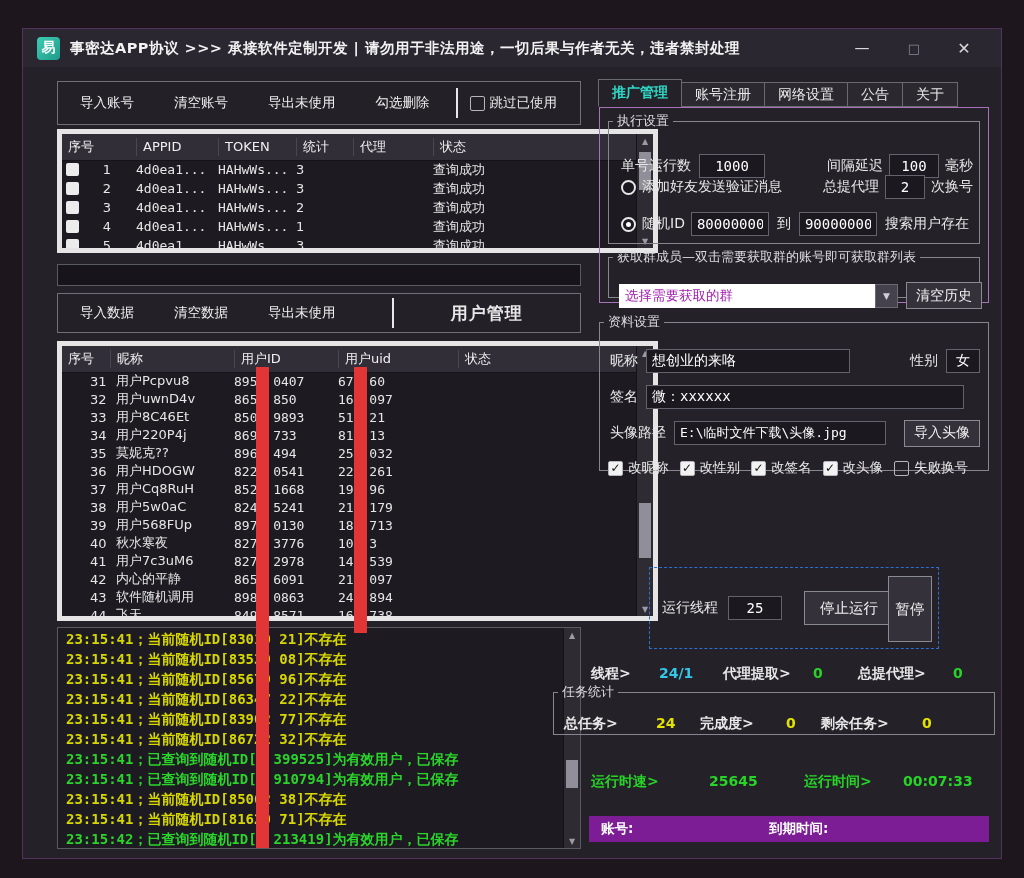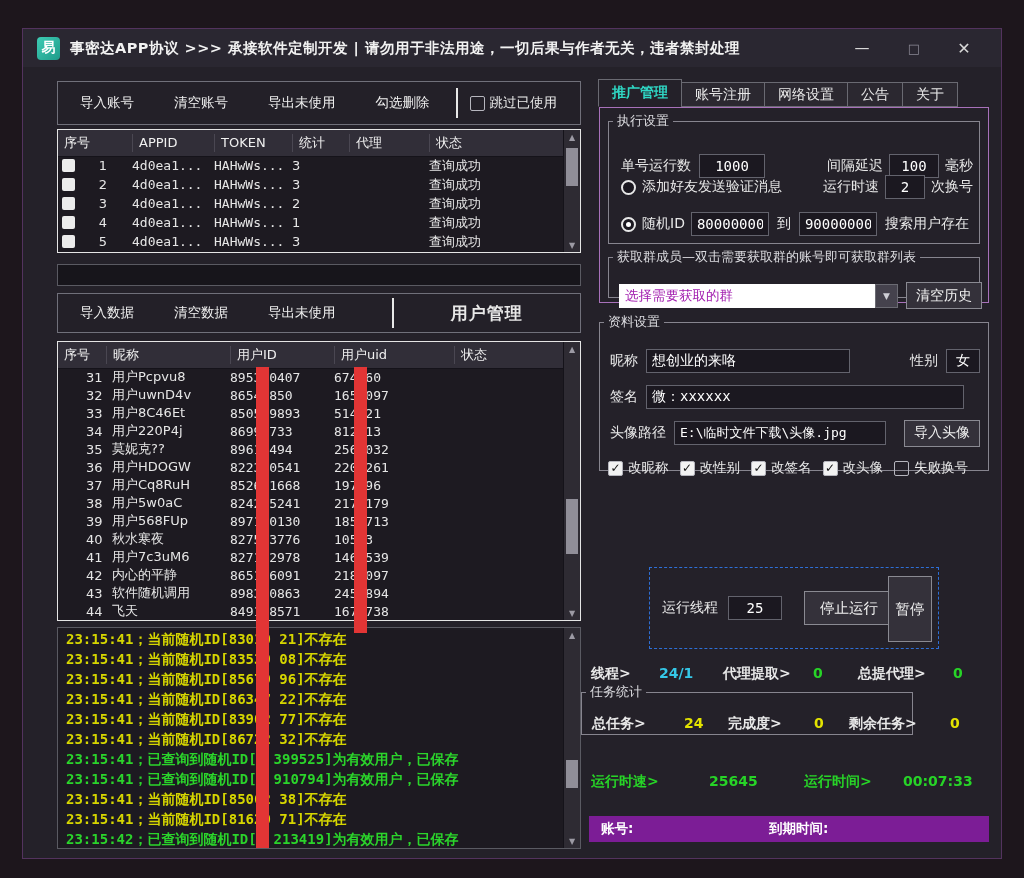--- a/index.html
+++ b/index.html
@@ -21,21 +21,21 @@
   .tbtn{font-size:13.5px;color:#f0f0f0;margin-left:40px;white-space:nowrap;cursor:default;}
   .tbtn:first-child{margin-left:22px;}
   .tdivider{width:2px;height:30px;background:#e8e8e8;margin-left:26px;flex:0 0 auto;}
   .cbwrap{display:flex;align-items:center;margin-left:12px;}
   .cb{width:15px;height:15px;border:1px solid #b6b6be;background:transparent;box-sizing:border-box;
       display:inline-flex;align-items:center;justify-content:center;font-size:12px;color:#111;border-radius:2px;flex:0 0 auto;}
   .cb.checked{background:#f2f2f2;font-weight:bold;}
   .cblabel{font-size:13.5px;margin-left:5px;white-space:nowrap;}
   .mgr{flex:1;text-align:center;font-size:17px;font-weight:bold;letter-spacing:1px;}
   
-  .table{position:absolute;left:34px;width:524px;background:#1d1a21;border:1px solid #e5e5e5;box-sizing:border-box;}
+  .table{position:absolute;left:34px;width:601px;background:#1d1a21;border:5px solid #e5e5e5;box-sizing:border-box;}
   .t1{top:100px;height:124px;} .t2{top:312px;height:280px;}
   .thead{display:grid;height:26px;background:#312e38;align-items:center;padding-right:17px;border-bottom:1px solid #15131a;}
   .t1 .thead{grid-template-columns:74px 82px 78px 57px 80px 1fr;}
   .t2 .thead{grid-template-columns:48px 124px 104px 120px 1fr;}
   .hc{font-size:13px;color:#f0f0f0;padding-left:6px;border-left:1px solid #4a4752;height:18px;line-height:18px;}
   .hc:first-child{border-left:none;}
   .tbody{position:absolute;top:26px;left:0;right:17px;bottom:0;overflow:hidden;}
   .trow{display:grid;align-items:center;font-size:13px;color:#e6e6e6;}
   .t1 .trow{grid-template-columns:74px 82px 78px 57px 80px 1fr;height:19px;}
   .t2 .trow{grid-template-columns:48px 124px 104px 120px 1fr;height:18px;}
@@ -99,21 +99,21 @@
   .runbox{position:absolute;left:626px;top:538px;width:290px;height:82px;border:1px dashed #2e6fd6;box-sizing:border-box;
           display:flex;align-items:center;padding-left:12px;}
   .inp.threads{width:54px;margin-left:10px;}
   .btn.stop{width:90px;height:34px;margin-left:22px;font-size:14.5px;}
   .btn.pause{position:absolute;right:6px;top:8px;width:44px;height:66px;font-size:14.5px;}
   .statsrow,.speedrow{position:absolute;left:558px;width:410px;height:20px;font-size:14px;font-weight:bold;}
   .statsrow{top:636px;} .speedrow{top:744px;}
   .statsrow span,.speedrow span,.taskrow span{position:absolute;white-space:nowrap;}
   .st1{left:10px;} .st2{left:78px;color:var(--cyan,#35c8e8);} .st3{left:142px;} .st4{left:232px;color:var(--green,#27d427);}
   .st5{left:277px;} .st6{left:372px;color:var(--green,#27d427);}
-  .fs.tasks{left:558px;top:654px;width:332px;height:52px;}
+  .fs.tasks{left:530px;top:654px;width:442px;height:52px;}
   .taskrow{position:absolute;left:0;right:0;top:14px;font-size:14px;font-weight:bold;}
   .ts1{left:10px;} .ts2{left:102px;color:var(--yellow,#e3e300);} .ts3{left:146px;} .ts4{left:232px;color:var(--yellow,#e3e300);}
   .ts5{left:267px;} .ts6{left:368px;color:var(--yellow,#e3e300);}
   .speedrow span{color:var(--green,#27d427);}
   .sp1{left:10px;} .sp2{left:128px;} .sp3{left:223px;} .sp4{left:322px;}
   .licbar{position:absolute;left:566px;top:787px;width:400px;height:26px;background:var(--purple,#7c1d96);
           display:flex;align-items:center;font-size:13.5px;font-weight:bold;color:#fff;}
   .lic1{margin-left:12px;} .lic2{position:absolute;left:180px;}
   .redact{position:absolute;width:13px;background:var(--red,#e23535);z-index:40;}
   .r1{left:256px;top:367px;height:481px;}
@@ -387,21 +387,21 @@
           <span class="right-group">
             <span class="lbl">间隔延迟</span>
             <input class="inp num w40" style="width: 50px;" value="100">
             <span class="lbl">毫秒</span>
           </span>
         </div>
         <div class="erow e2">
           <span class="radio" id="radioFriend"></span>
           <span class="lbl">添加好友发送验证消息</span>
           <span class="right-group">
-            <span class="lbl">运行时速</span>
+            <span class="lbl">总提代理</span>
             <input class="inp num w40" value="2" style="">
             <span class="lbl">次换号</span>
           </span>
         </div>
         <div class="erow e3">
           <span class="radio sel" id="radioRandom"></span>
           <span class="lbl">随机ID</span>
           <input class="inp num w78" value="80000000" style="">
           <span class="lbl" style="margin:0 8px">到</span>
           <input class="inp num w78" style="margin: 0px; text-align: center;" value="90000000">

